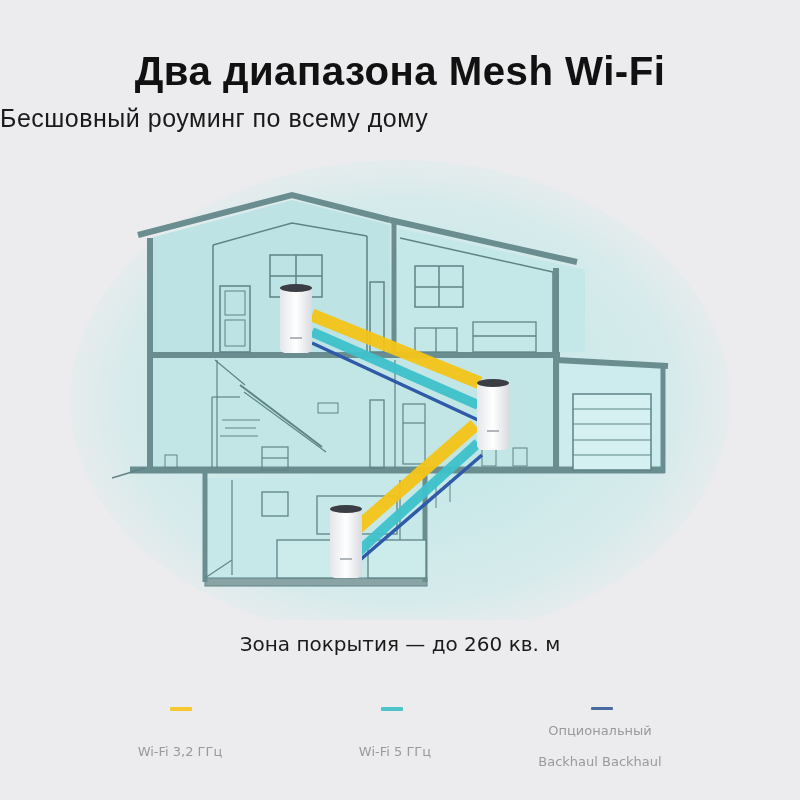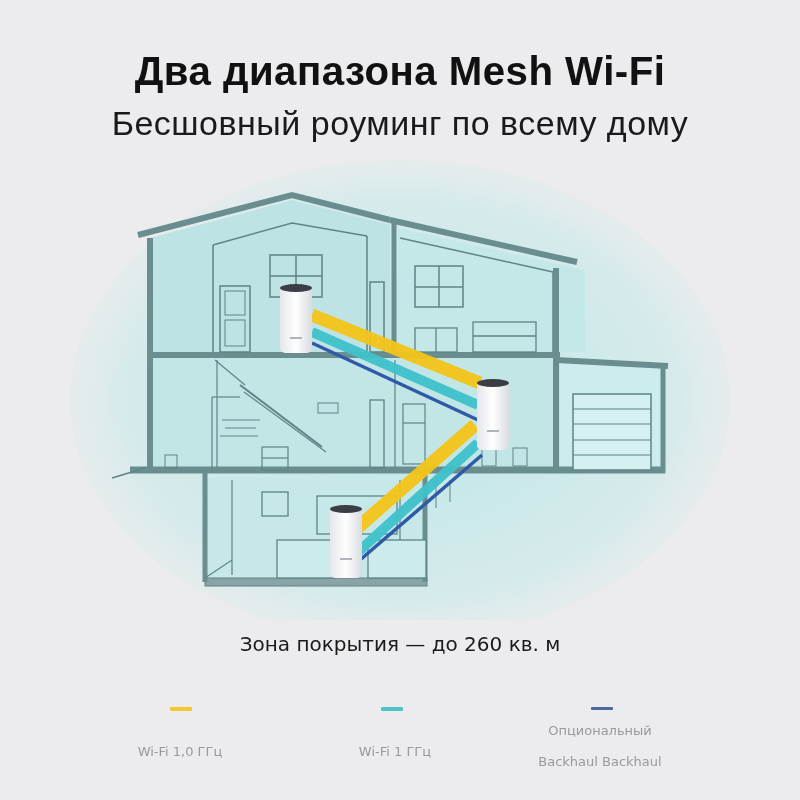--- a/index.html
+++ b/index.html
@@ -9,23 +9,23 @@
     font-family:"Liberation Sans", "DejaVu Sans", sans-serif;
     position:relative;
   }
   .title {
     position:absolute; left:0; top:48px; width:800px; text-align:center;
     font-family:"Liberation Sans", sans-serif;
     font-weight:bold; font-size:41px; color:#111; letter-spacing:0.5px;
     transform:scaleX(0.98);
   }
   .subtitle {
-    position:absolute; left:0; top:104px; width:800px; text-align:center;
+    position:absolute; left:0; top:104px; width:800px; 
     font-family:"Liberation Sans", sans-serif;
-    font-size:34px; color:#1a1a1a; letter-spacing:0.5px;
+    font-size:25px; color:#1a1a1a; letter-spacing:0.5px;
   }
   .illustration { position:absolute; left:0; top:150px; width:800px; height:470px; }
   .coverage {
     position:absolute; left:0; top:632px; width:800px; text-align:center;
     font-family:"DejaVu Sans", sans-serif; font-size:20px; color:#1a1a1a;
   }
   .legend-swatch { position:absolute; height:4px; width:22px; border-radius:1px; }
   .legend-label {
     position:absolute; font-family:"DejaVu Sans", sans-serif; font-size:13px;
     color:#9a9a9a; text-align:center; line-height:20px; white-space:nowrap;
@@ -171,21 +171,21 @@
     <rect x="330" y="506" width="32" height="72" rx="5" fill="url(#dev)"></rect>
     <ellipse cx="346" cy="509" rx="16" ry="4" fill="#3a3d44"></ellipse>
     <rect x="340" y="558" width="12" height="2" fill="#b0b4bb"></rect>
   </g>
 </svg>
 
 <div class="coverage">Зона покрытия — до 260 кв. м</div>
 
 <div>
   <div class="legend-swatch" style="left:170px; top:707px; background:#f5c830;"></div>
-  <div class="legend-label" style="left:110px; top:742px; width:140px;">Wi-Fi 1,0 ГГц</div>
+  <div class="legend-label" style="left:110px; top:742px; width:140px;">Wi-Fi 3,2 ГГц</div>
 
   <div class="legend-swatch" style="left:381px; top:707px; background:#4fc4c8;"></div>
-  <div class="legend-label" style="left:330px; top:742px; width:130px;">Wi-Fi 1 ГГц</div>
+  <div class="legend-label" style="left:330px; top:742px; width:130px;">Wi-Fi 5 ГГц</div>
 
   <div class="legend-swatch" style="left:591px; top:707px; height:3px; background:#4a6aa0;"></div>
   <div class="legend-label" style="left:520px; top:721px; width:160px;">Опциональный</div>
   <div class="legend-label" style="left:520px; top:752px; width:160px;">Backhaul Backhaul</div>
 </div>
 
 </body></html>

